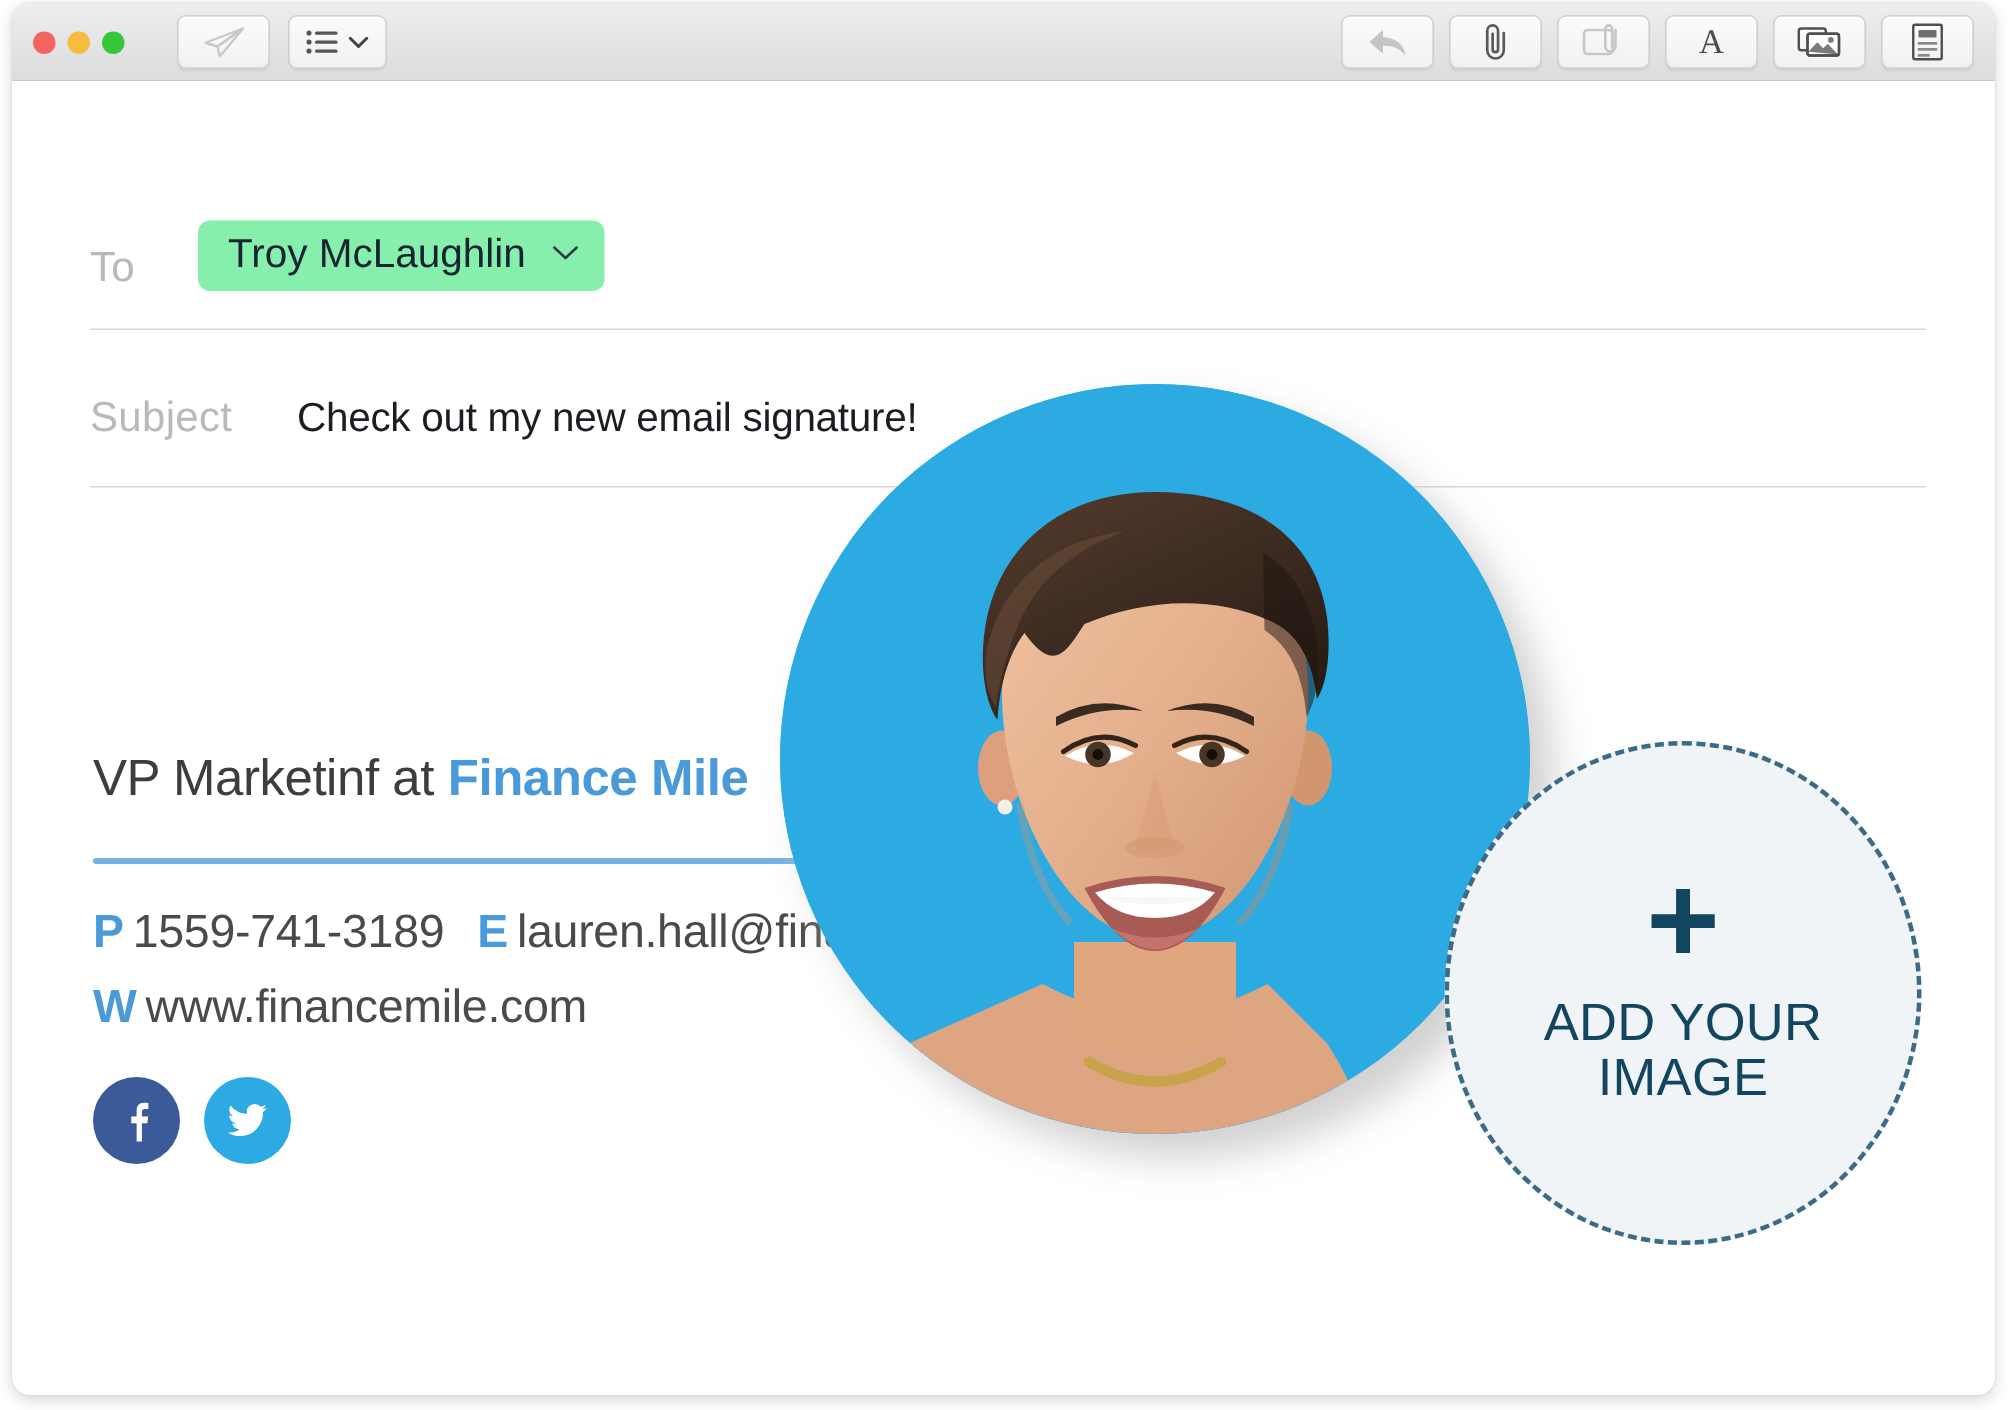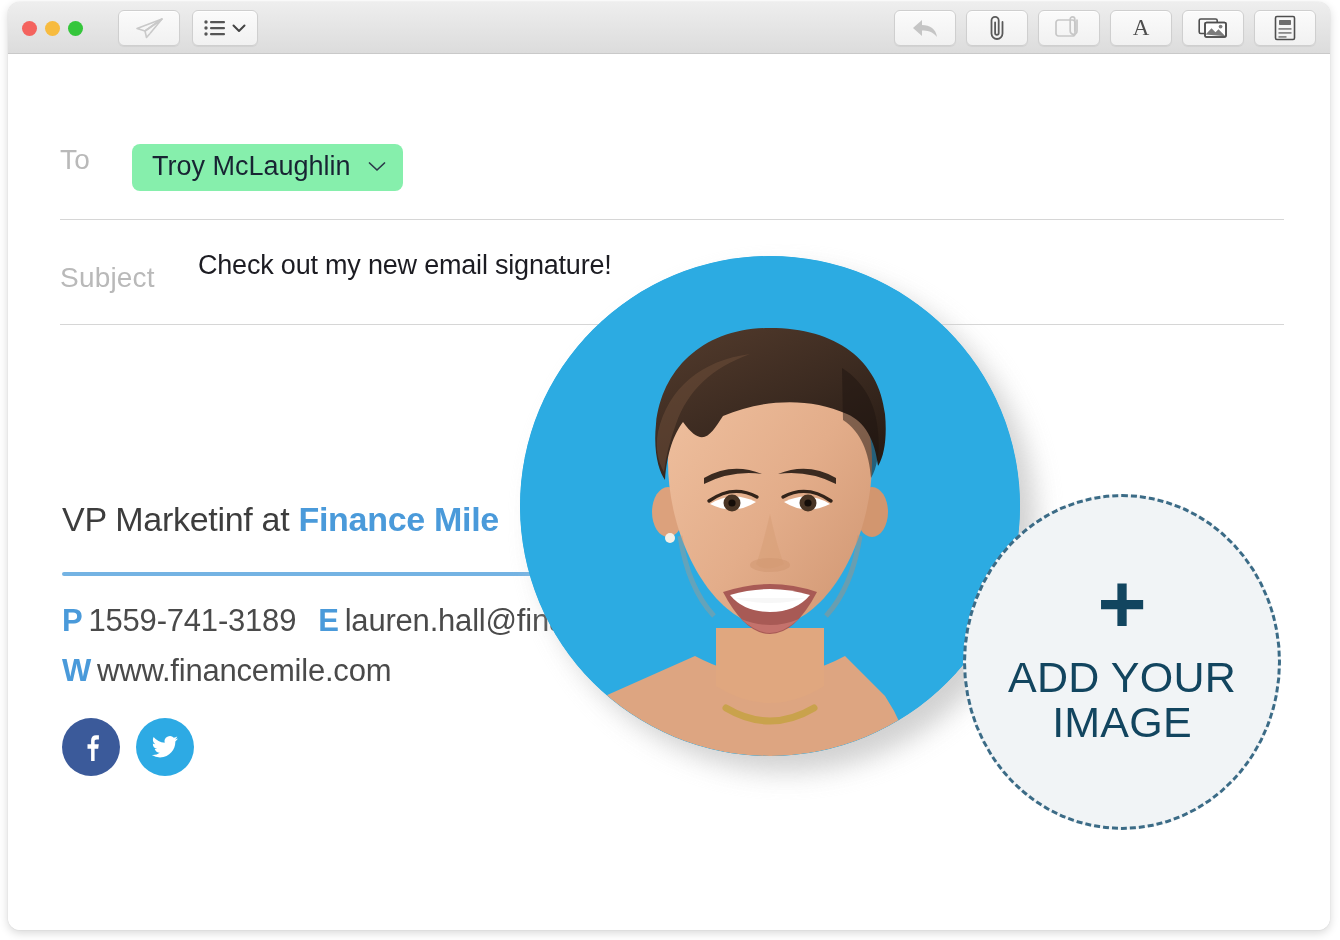--- a/index.html
+++ b/index.html
@@ -86,21 +86,21 @@
   .glyph-A { font-size: 23px; font-weight: 400; color: #4d4d4d; font-family: "Liberation Serif", serif; }
 
   
   .compose { position: relative; height: 876px; background: #fff; }
 
   .field-row {
     position: absolute;
     left: 52px;
     right: 46px;
     display: flex;
-    align-items: flex-start;
+    align-items: flex-end;
   }
   .row-to      { top: 90px; height: 50px; }
   .row-subject { top: 196px; height: 44px; }
 
   .field-label {
     color: #b9b9b9;
     font-size: 28px;
     font-weight: 400;
     letter-spacing: 0.2px;
   }
@@ -220,21 +220,21 @@
   }
   .addimg .plus {
     font-size: 84px;
     line-height: 0.72;
     font-weight: bold;
     margin-bottom: 20px;
     margin-top: -4px;
     font-family: "Liberation Sans", sans-serif;
   }
   .addimg .cap {
-    font-size: 43px;
+    font-size: 35px;
     line-height: 1.06;
     text-align: center;
     letter-spacing: 0.2px;
   }
 </style>
 </head>
 <body>
 
 <div id="stage">
 

